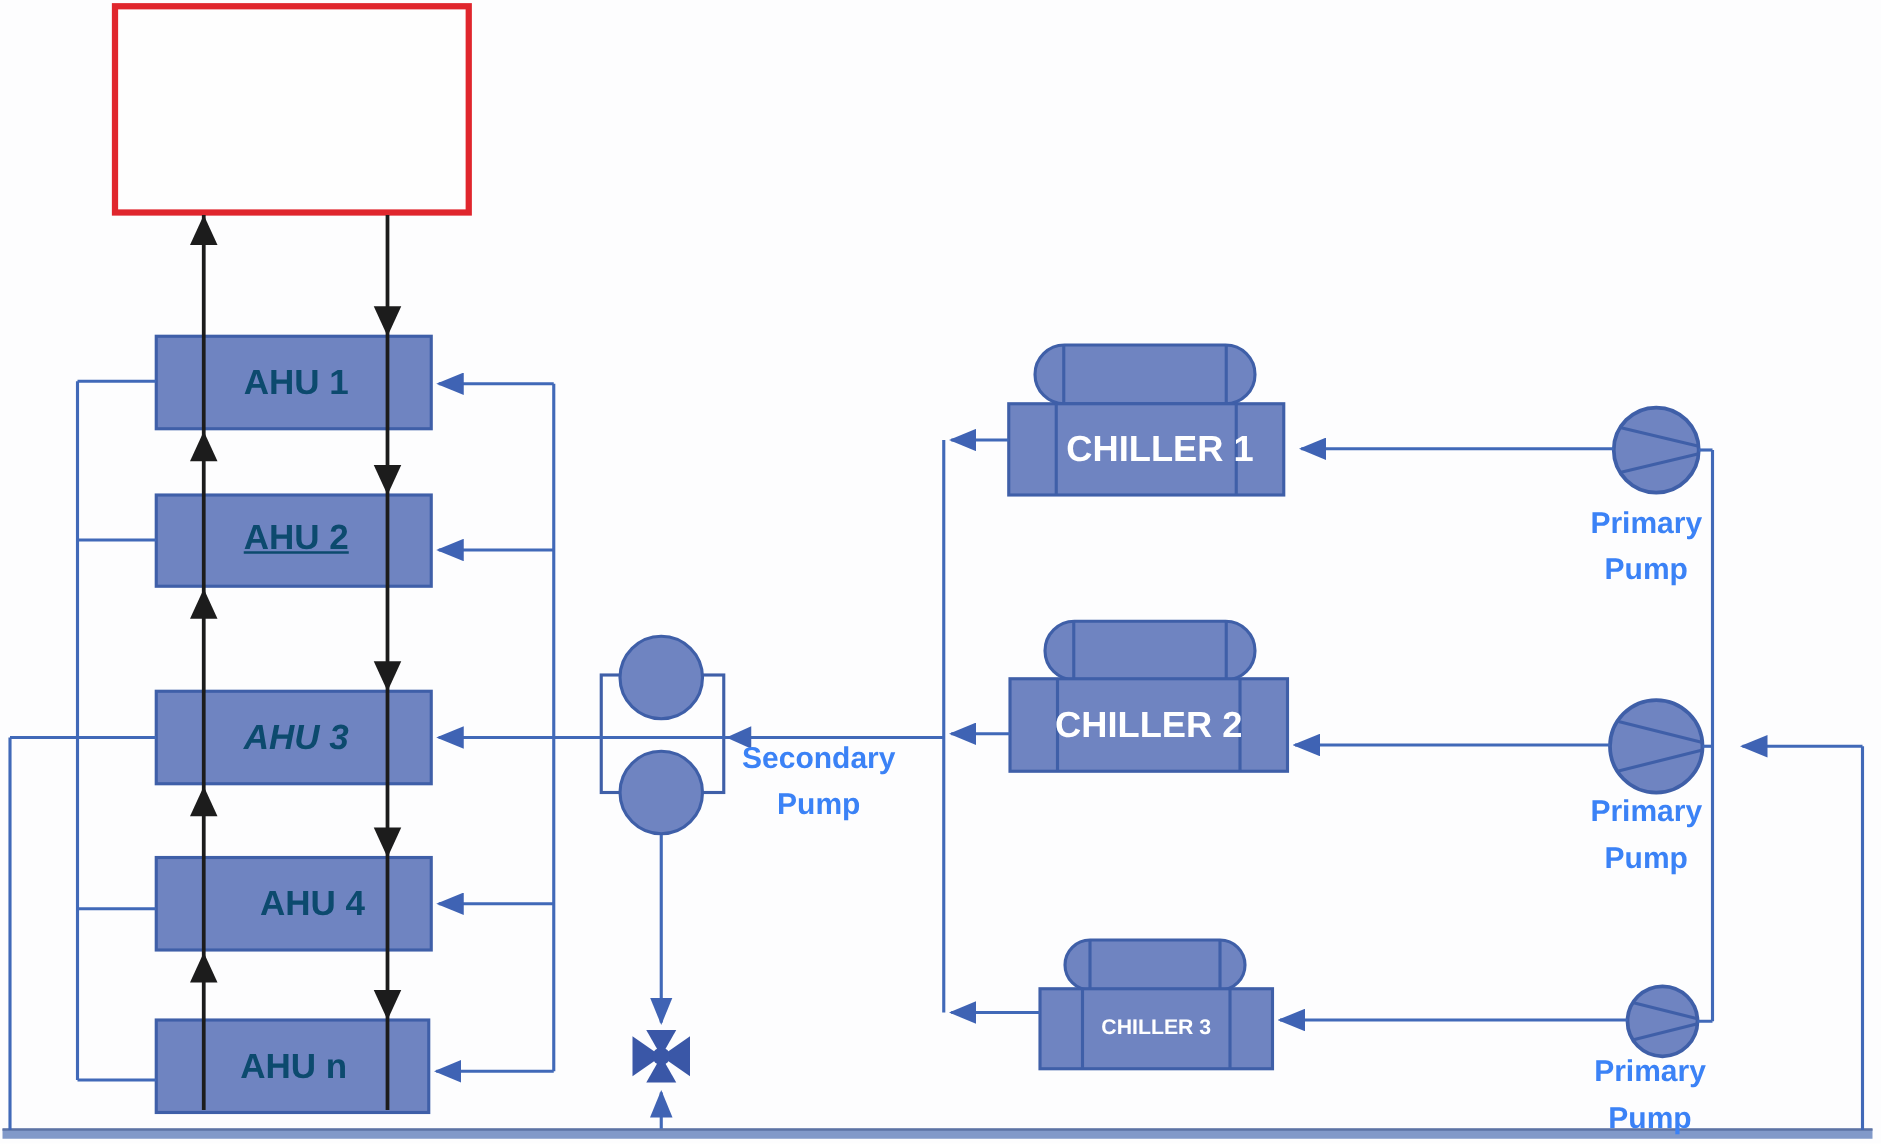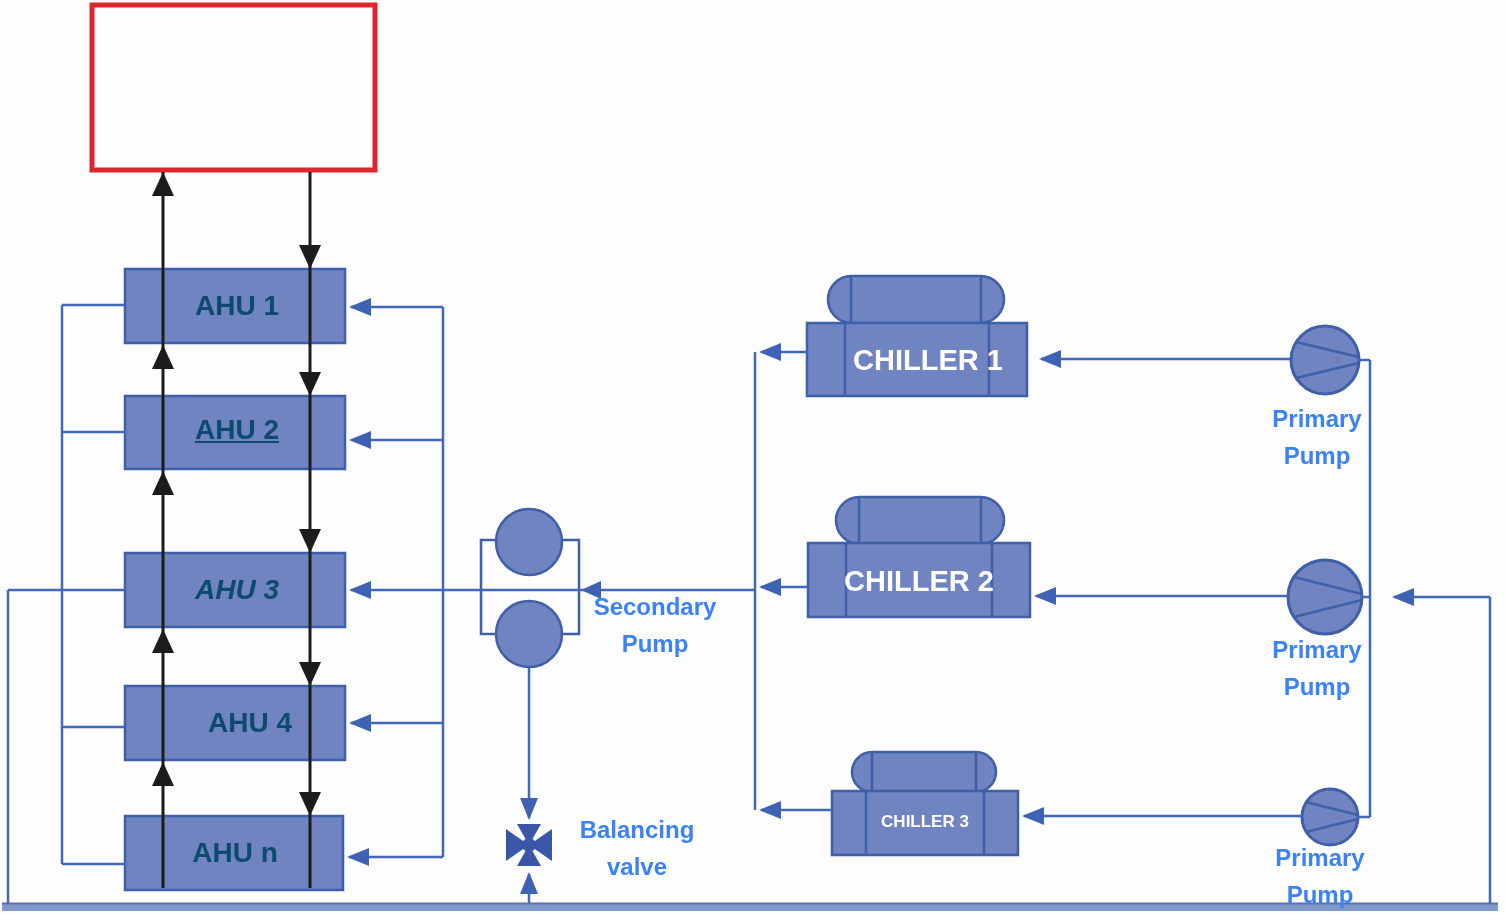--- a/index.html
+++ b/index.html
@@ -170,17 +170,13 @@
 </div>
 <div class="lbl blue-lbl" style="left:1317px;top:668px;">
   <div>Primary</div>
   <div>Pump</div>
 </div>
 <div class="lbl blue-lbl" style="left:1320px;top:876px;">
   <div>Primary</div>
   <div>Pump</div>
 </div>
 
-<div class="lbl blue-lbl" style="left:637px;top:848px;">
-  <div>Balancing</div>
-  <div>valve</div>
-</div>
 </div>
 
 </body></html>

